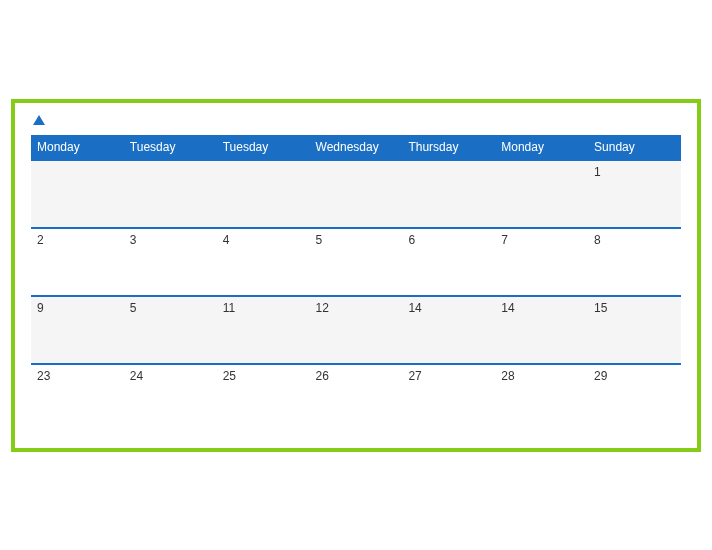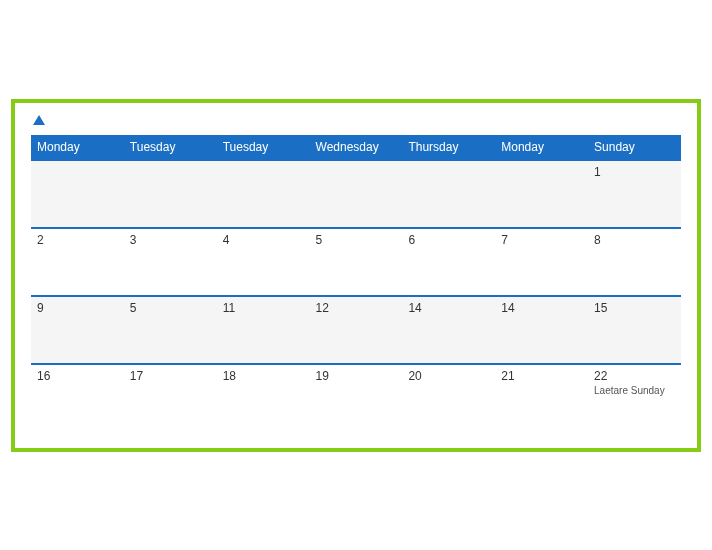--- a/index.html
+++ b/index.html
@@ -196,37 +196,36 @@
           </td>
           <td>
             <span class="day-number">14</span>
           </td>
           <td>
             <span class="day-number">15</span>
           </td>
         </tr>
         <tr>
           <td>
-            <span class="day-number">16</span>
-          </td>
-          <td>
-            <span class="day-number">17</span>
-          </td>
-          <td>
-            <span class="day-number">18</span>
-          </td>
-          <td>
-            <span class="day-number">19</span>
-          </td>
-          <td>
-            <span class="day-number">20</span>
-          </td>
-          <td>
-            <span class="day-number">21</span>
-          </td>
-          <td>
-            <span class="day-number">22</span>
-            <span class="day-event">Laetare Sunday</span>
+            <span class="day-number">23</span>
+          </td>
+          <td>
+            <span class="day-number">24</span>
+          </td>
+          <td>
+            <span class="day-number">25</span>
+          </td>
+          <td>
+            <span class="day-number">26</span>
+          </td>
+          <td>
+            <span class="day-number">27</span>
+          </td>
+          <td>
+            <span class="day-number">28</span>
+          </td>
+          <td>
+            <span class="day-number">29</span>
           </td>
         </tr>
       </tbody>
   </table>
 </div>
 
 </body></html>

